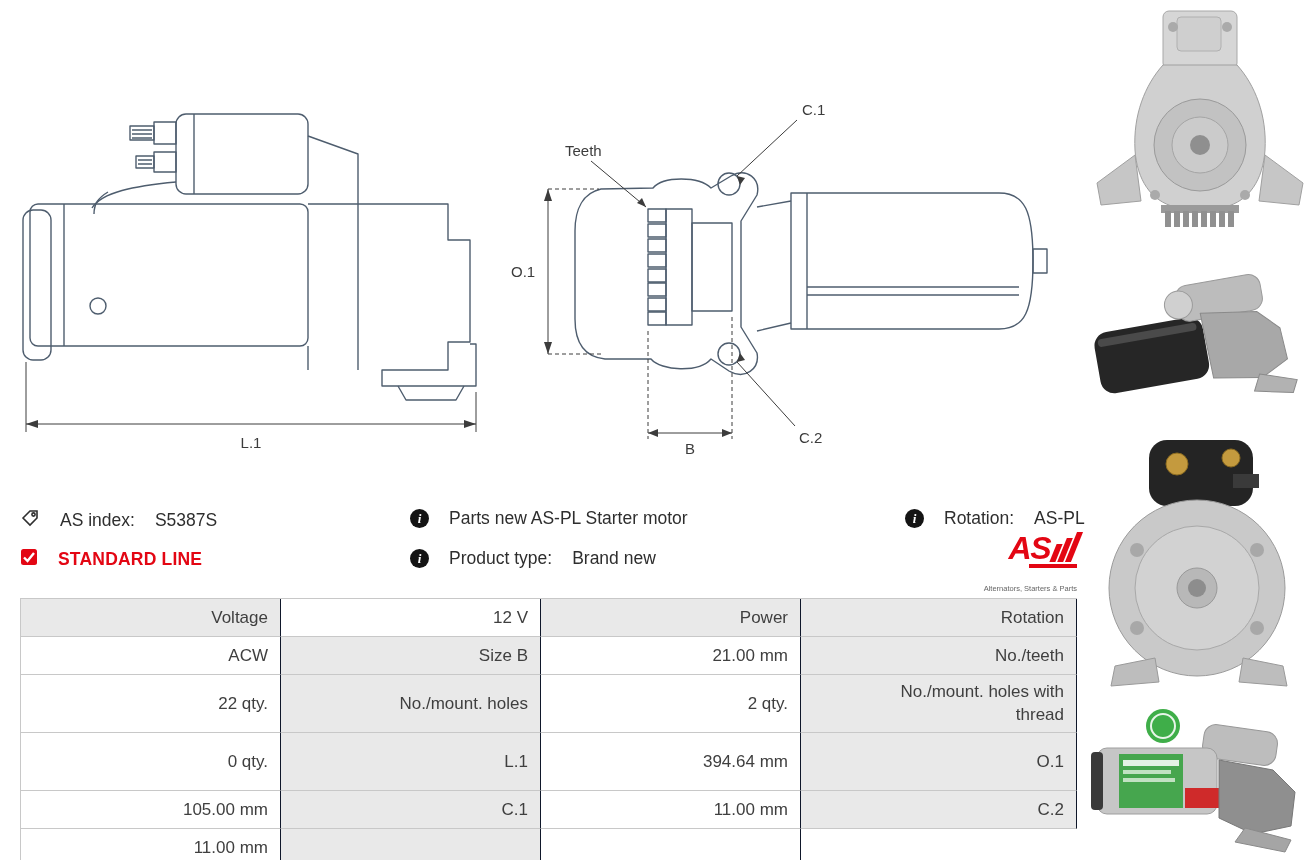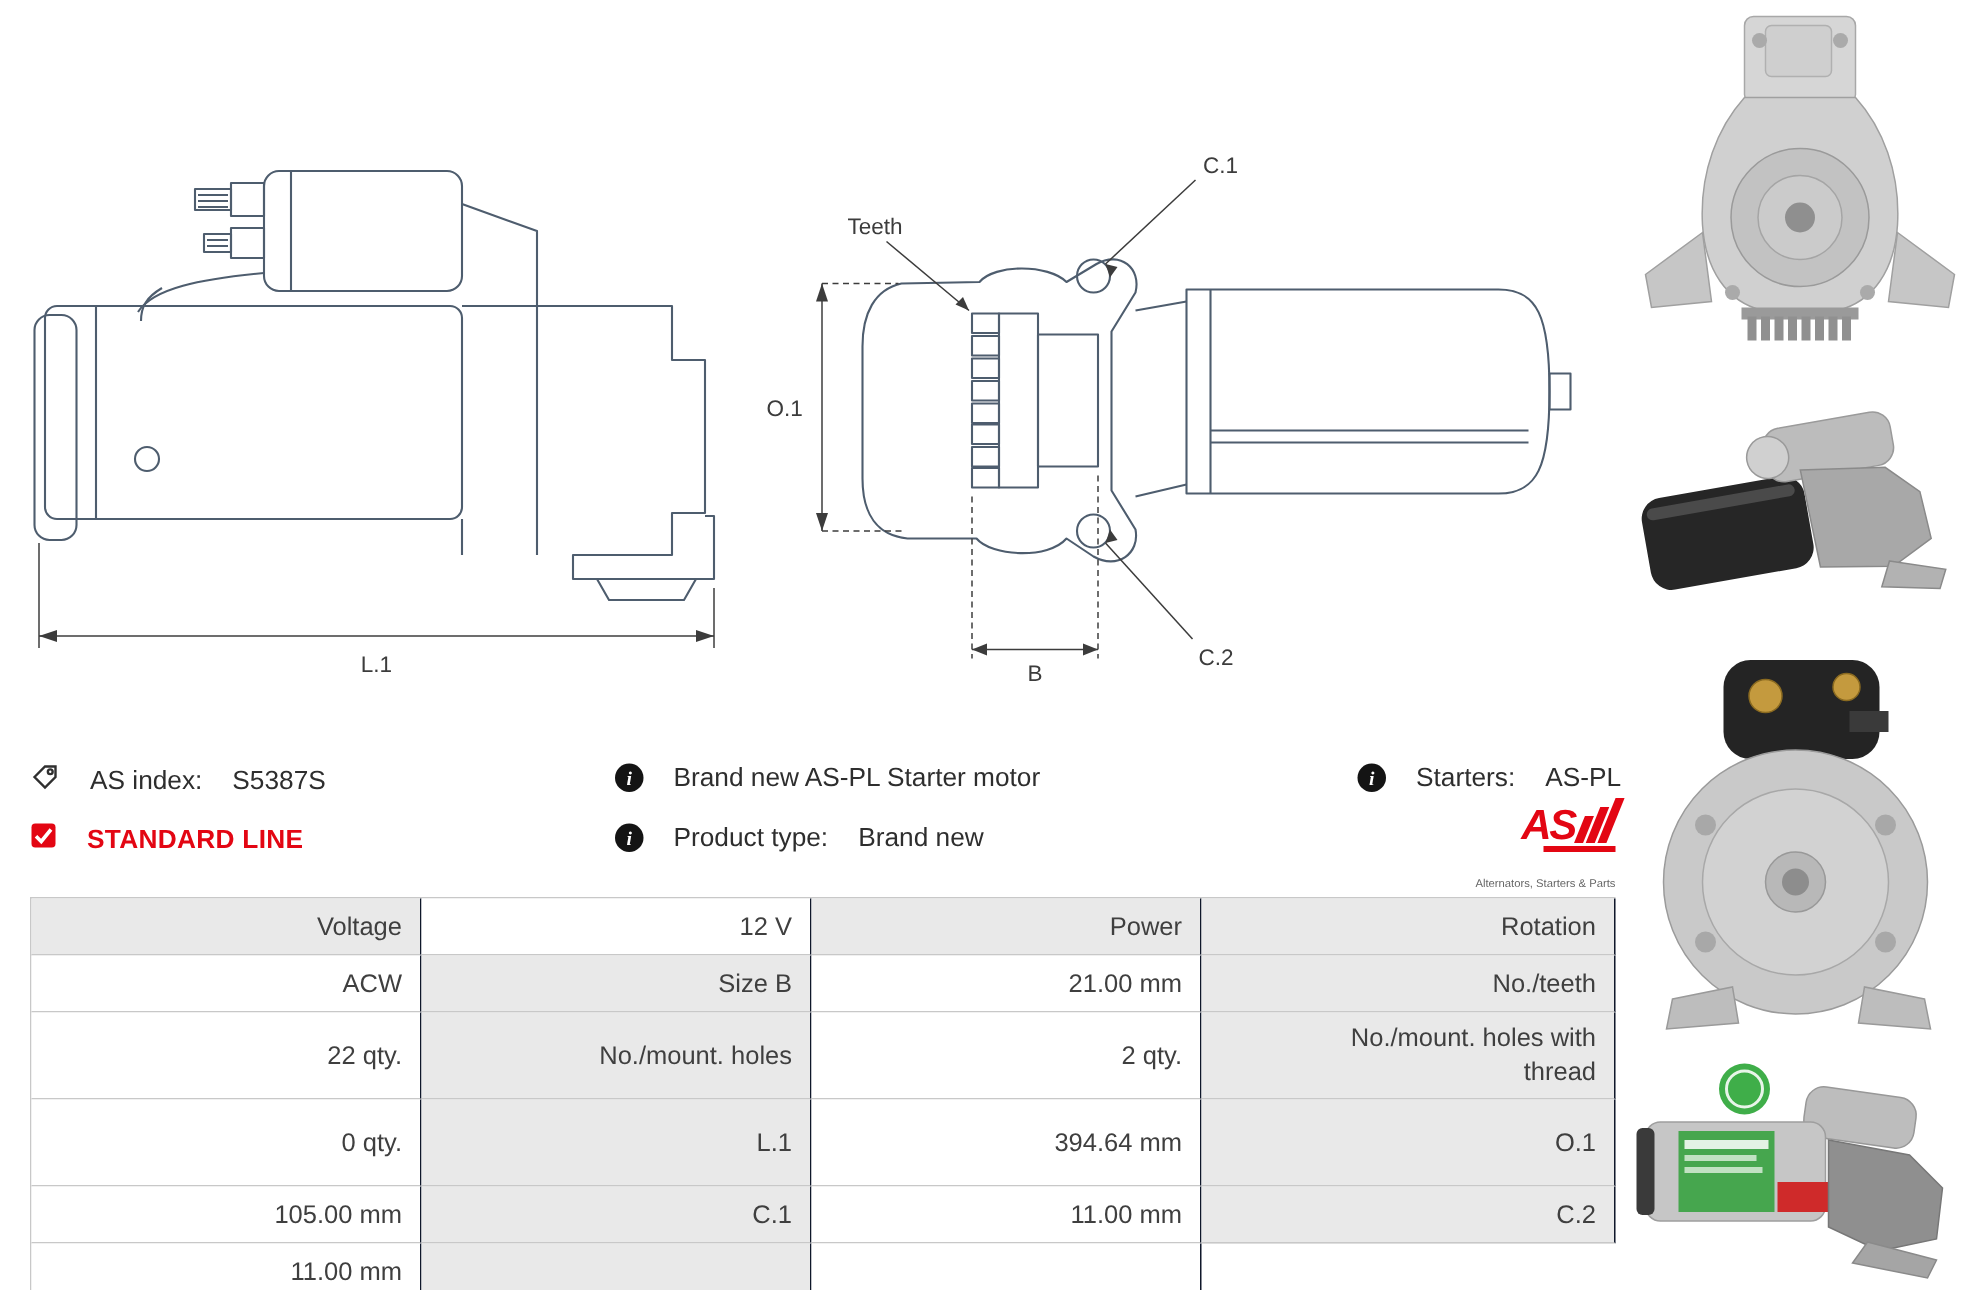--- a/index.html
+++ b/index.html
@@ -11,21 +11,21 @@
 
   
   .info-item { position:absolute; display:flex; align-items:center; gap:20px; font-size:17.5px; color:#2e2e2e; white-space:nowrap; }
   .info-item .bold { font-weight:normal; }
   .icon-circle-info { width:19px; height:19px; border-radius:50%; background:#141414; color:#ffffff; display:flex; align-items:center; justify-content:center; font-size:13px; font-weight:bold; font-style:italic; font-family:"Liberation Serif",serif; flex:0 0 auto; }
   .standard-line-text { color:#e30613; font-weight:bold; letter-spacing:0.2px; }
 
   
   .aspl-logo { position:absolute; left:981px; top:532px; width:96px; text-align:right; }
   .logo-row { display:flex; align-items:flex-end; justify-content:flex-end; gap:3px; height:30px; }
-  .logo-as { color:#e30613; font-size:28px; font-weight:bold; font-style:italic; line-height:0.85; letter-spacing:-1.5px; }
+  .logo-as { color:#e30613; font-size:32px; font-weight:bold; font-style:italic; line-height:0.85; letter-spacing:-1.5px; }
   .stripe { width:6px; background:#e30613; transform:skewX(-22deg); display:inline-block; }
   .stripe.s1 { height:18px; } .stripe.s2 { height:24px; } .stripe.s3 { height:30px; }
   .logo-bar { height:4px; background:#e30613; width:48px; margin:2px 0 0 auto; }
   .logo-caption { font-size:7.5px; color:#666; margin-top:16px; white-space:nowrap; }
 
   
   .spec-table { position:absolute; left:20px; top:598px; display:grid; grid-template-columns:260px 260px 260px 276px; border-top:1px solid #c8c8c8; border-left:1px solid #c8c8c8; font-size:17px; color:#3f3f3f; }
   .cell { border-right:1px solid #0f172a; border-bottom:1px solid #c8c8c8; min-height:38px; display:flex; align-items:center; justify-content:flex-end; text-align:right; padding:4px 12px; background:#ffffff; }
   .cell.label { background:#e9e9e9; }
   .cell.tall { min-height:58px; }
@@ -139,32 +139,32 @@
       <svg width="18" height="18" viewBox="0 0 18 18">
         <rect x="1" y="1" width="16" height="16" rx="2.5" fill="#e30613"></rect>
         <path d="M4,9.5 L7.5,13 L14,5" stroke="#ffffff" stroke-width="2.4" fill="none"></path>
       </svg>
     </span>
     <span class="standard-line-text">STANDARD LINE</span>
   </div>
 
   <div class="info-item" style="left:410px; top:508px;">
     <span class="icon-circle-info">i</span>
-    <span>Brand new AS-PL Starter motor</span>
+    <span>Parts new AS-PL Starter motor</span>
   </div>
 
   <div class="info-item" style="left:410px; top:548px;">
     <span class="icon-circle-info">i</span>
     <span>Product type:</span>
     <span class="bold">Brand new</span>
   </div>
 
   <div class="info-item" style="left:905px; top:508px;">
     <span class="icon-circle-info">i</span>
-    <span>Starters:</span>
+    <span>Rotation:</span>
     <span class="bold">AS-PL</span>
   </div>
 
   <div class="aspl-logo">
     <div class="logo-row">
       <span class="logo-as">AS</span>
       <span class="stripe s1"></span>
       <span class="stripe s2"></span>
       <span class="stripe s3"></span>
     </div>

